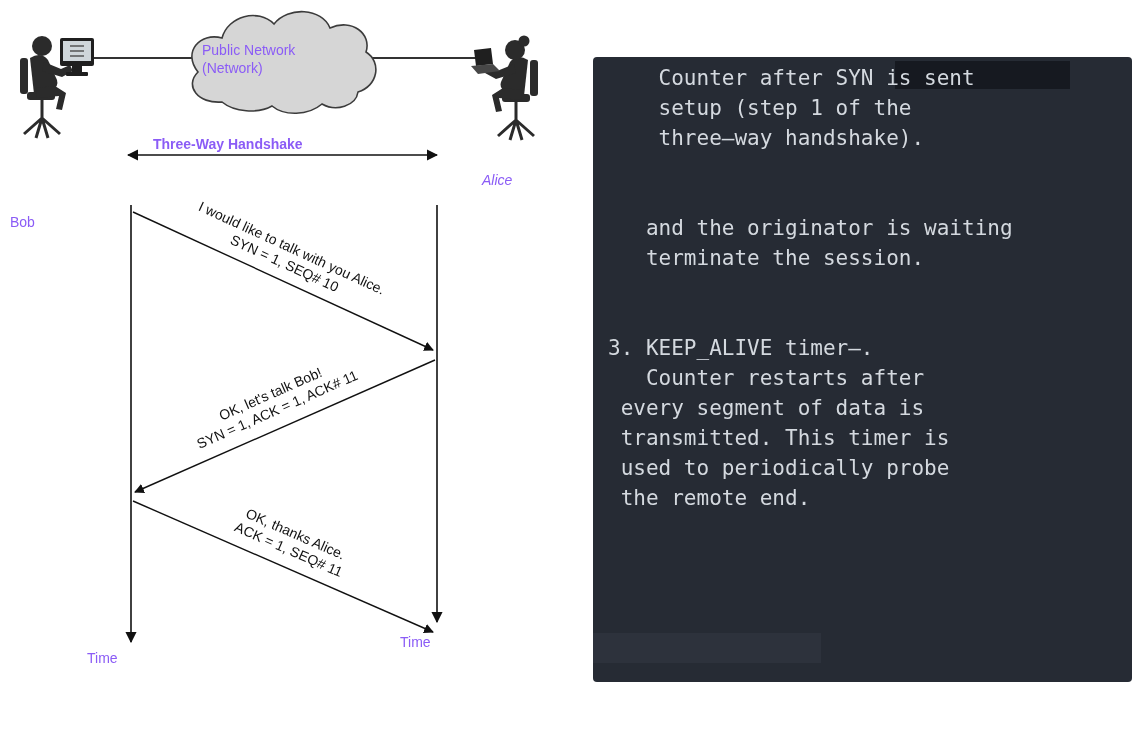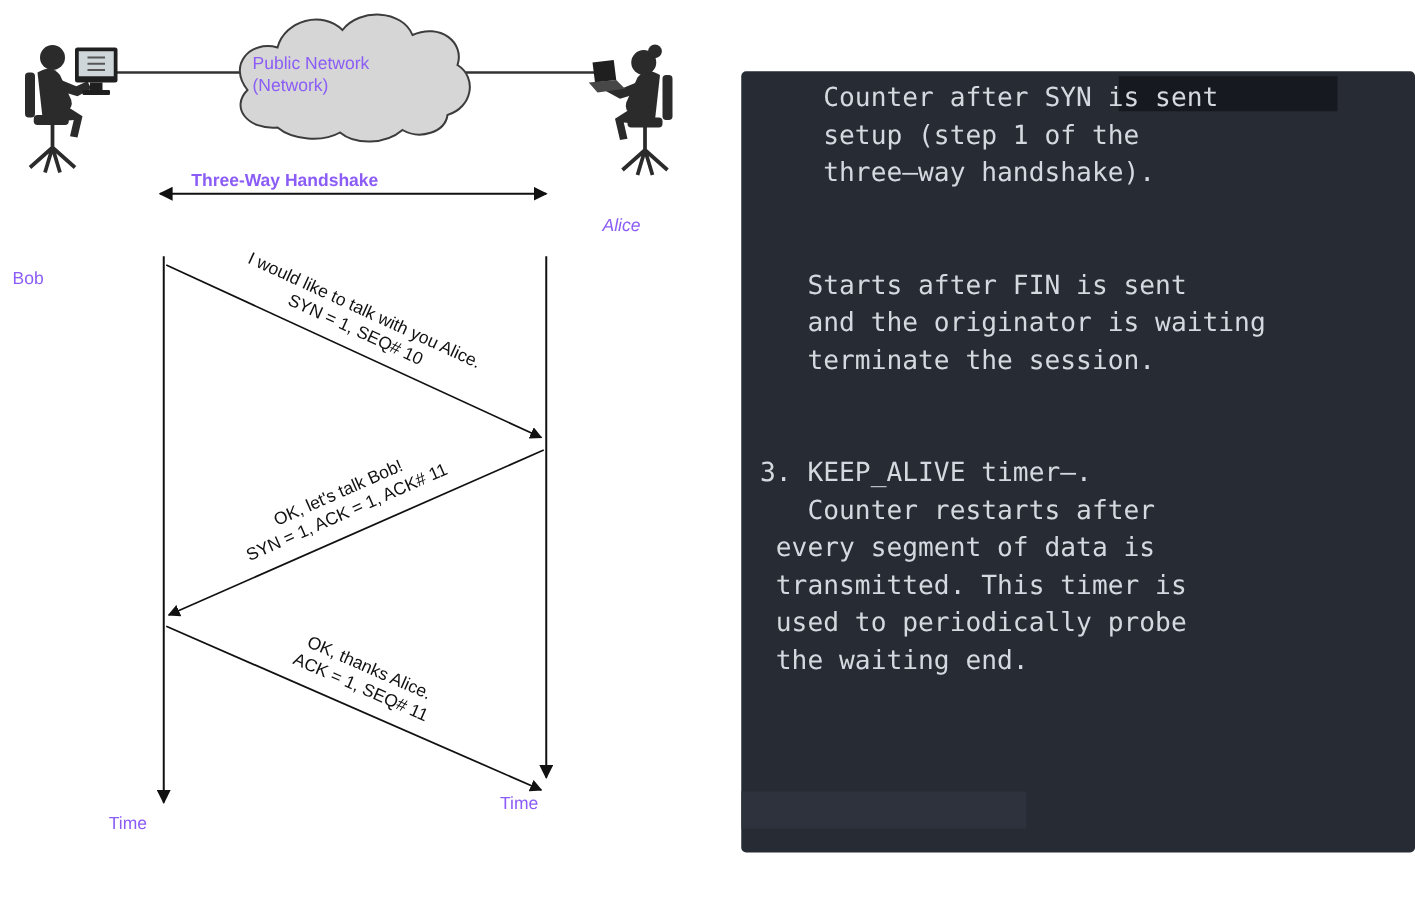--- a/index.html
+++ b/index.html
@@ -113,24 +113,23 @@
 </div>
 
 <div class="terminal" style="background: rgb(38, 43, 52); color: rgb(212, 217, 223);">
   <div class="sel-dark" style="background: rgb(22, 25, 32);"></div>
   <div class="sel-light" style="background: rgb(45, 50, 60);"></div>
   <div class="t-line">    Counter after SYN is sent</div>
   <div class="t-line">    setup (step 1 of the</div>
   <div class="t-line">    three—way handshake).</div>
   <div class="t-line"></div>
   <div class="t-line"></div>
-  <div class="t-line">   Starts after FIN is sent</div>
   <div class="t-line">   and the originator is waiting</div>
   <div class="t-line">   terminate the session.</div>
   <div class="t-line"></div>
   <div class="t-line"></div>
   <div class="t-line">3. KEEP_ALIVE timer—.</div>
   <div class="t-line">   Counter restarts after</div>
   <div class="t-line"> every segment of data is</div>
   <div class="t-line"> transmitted. This timer is</div>
   <div class="t-line"> used to periodically probe</div>
-  <div class="t-line"> the waiting end.</div>
+  <div class="t-line"> the remote end.</div>
 </div>
 
 </body></html>

